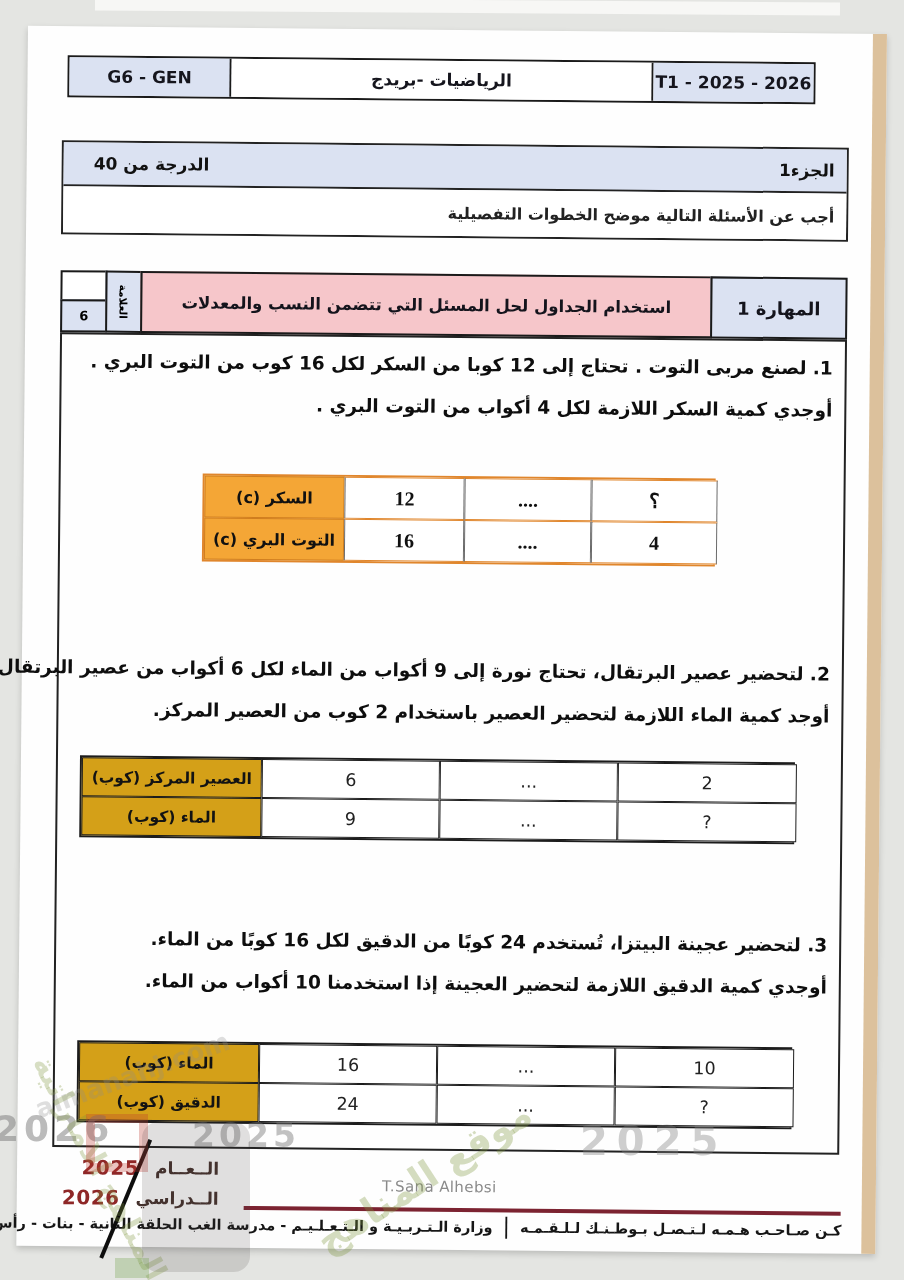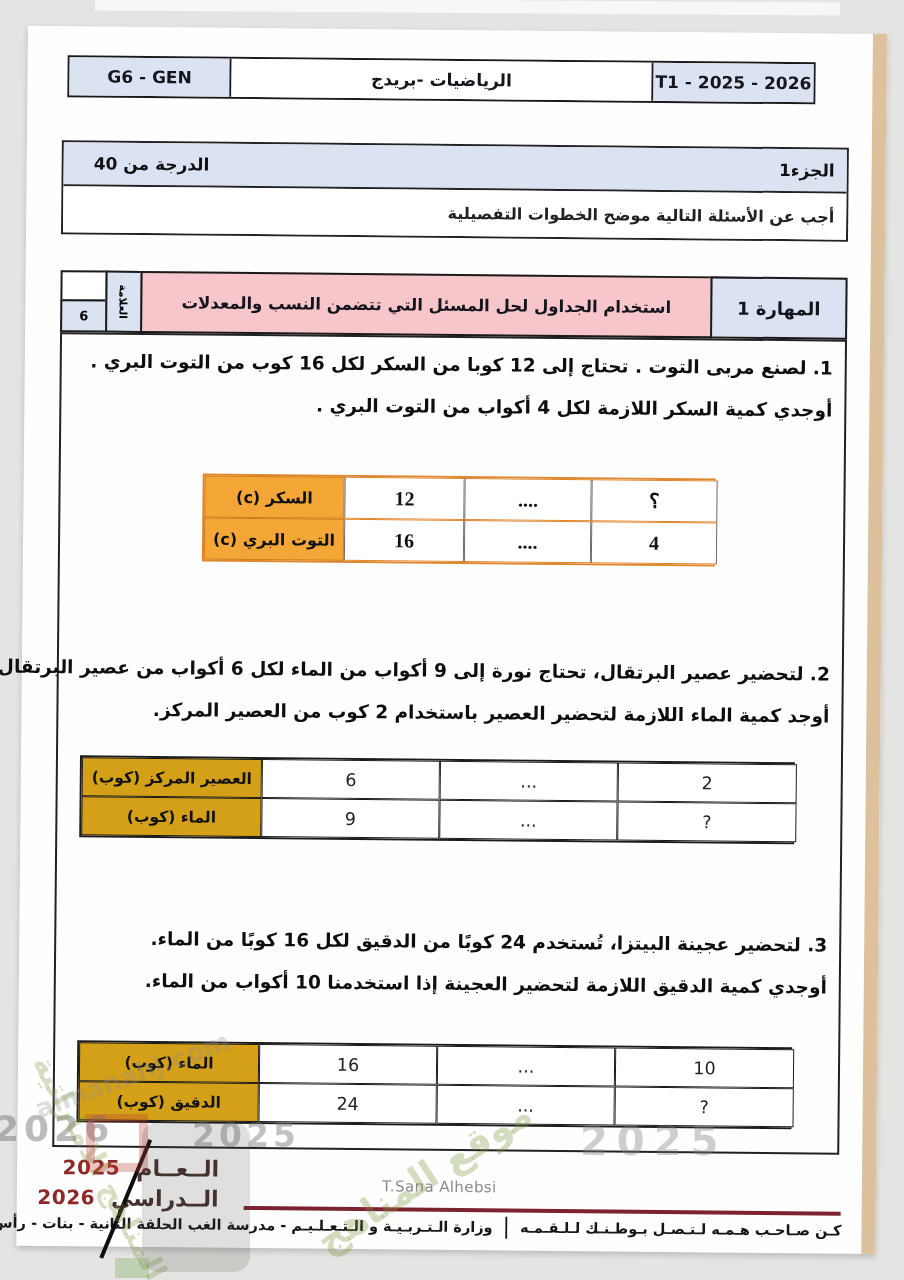--- a/index.html
+++ b/index.html
@@ -58,21 +58,21 @@
   .t2{top:421px;} .t3{top:706px;}
   
   .teacher{position:absolute;left:0;right:0;top:1148px;text-align:center;color:#8a8a8a;
     font-size:15px;letter-spacing:.4px;}
   .redline{position:absolute;left:227px;top:1178px;width:597px;height:3.5px;background:#7c2331;}
   .foot-text{position:absolute;right:20px;top:1184px;direction:rtl;font-weight:bold;
     font-size:14.5px;color:#161616;white-space:nowrap;display:flex;align-items:center;}
   .foot-div{font-size:22px;font-weight:normal;padding:0 10px;position:relative;top:-1px;}
   .stamp{position:absolute;left:47px;top:1126px;width:155px;height:92px;}
   .stline{display:flex;direction:rtl;align-items:center;gap:16px;height:30px;}
-  .stword{font-size:22px;font-weight:bold;color:#44302c;letter-spacing:1px;}
+  .stword{font-size:17px;font-weight:bold;color:#44302c;letter-spacing:1px;}
   .styear{font-size:20px;font-weight:bold;color:#8e2727;letter-spacing:.5px;}
   .stslash{position:absolute;left:60px;top:-18px;width:3.5px;height:128px;background:#0d0d0d;
     transform:rotate(22deg);}
   
   .wm{position:absolute;pointer-events:none;font-weight:bold;white-space:nowrap;z-index:6;}
   .wm1{left:-6px;top:1108px;font-size:36px;color:rgba(120,120,120,.5);letter-spacing:5px;}
   .wm2{left:192px;top:1116px;font-size:33px;color:rgba(120,120,120,.45);letter-spacing:4px;}
   .wm3{left:580px;top:1118px;font-size:40px;color:rgba(130,130,130,.38);letter-spacing:9px;}
   .wm4{left:30px;top:1060px;font-size:26px;color:rgba(140,140,140,.28);transform:rotate(-20deg);}
   .wm5{left:300px;top:1155px;font-size:38px;color:rgba(125,150,60,.32);transform:rotate(-33deg);direction:rtl;}

